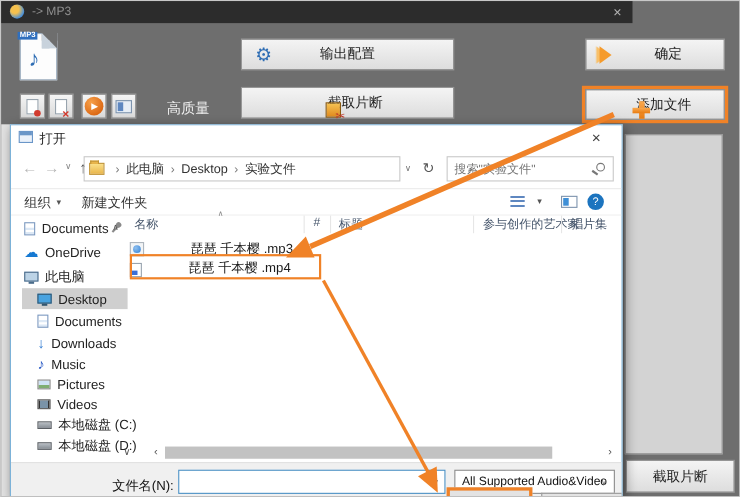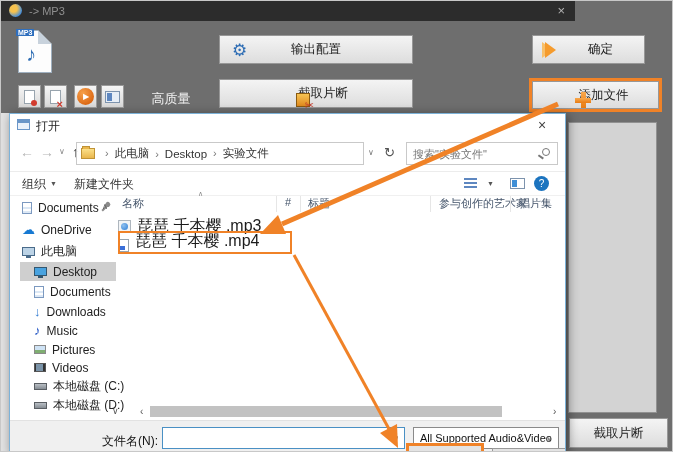--- a/index.html
+++ b/index.html
@@ -8,21 +8,21 @@
   
   .titlebar{position:absolute;left:0;top:0;width:574px;height:20px;background:#2c2c2c;}
   .app-ico{position:absolute;left:8px;top:3px;width:13px;height:13px;border-radius:50%;
     background:radial-gradient(circle at 35% 35%,#f5c14e 0 30%,#4a90d9 70%,#27486e 100%);}
   .win-title{position:absolute;left:28px;top:4px;font-size:11px;color:#8f8f8f;}
   .win-close{position:absolute;right:10px;top:2px;font-size:13px;color:#b3b3b3;cursor:pointer;}
   .gbtn{position:absolute;background:linear-gradient(#f4f4f4,#dddddd);border:1px solid #979797;
     display:flex;align-items:center;justify-content:center;font-size:12.5px;color:#1d1d1d;cursor:pointer;}
   .btn-output{left:218px;top:34px;width:194px;height:29px;}
   .btn-cut{left:218px;top:78px;width:194px;height:29px;}
-  .btn-ok{left:531px;top:34px;width:113px;height:29px;padding-left:24px;}
+  .btn-ok{left:531px;top:34px;width:127px;height:29px;padding-left:24px;}
   .btn-addfile{left:531px;top:80px;width:127px;height:28px;box-shadow:0 0 0 3px #f08227;}
   .btn-ico-left{position:absolute;left:12px;top:50%;transform:translateY(-50%);}
   .gear-ico{font-size:17px;color:#2e6db4;line-height:1;}
   .cut-ico{width:14px;height:14px;background:linear-gradient(#f6c353,#e08a1e);border:1px solid #8a5a10;position:relative;}
   .cut-ico::after{content:"✂";position:absolute;right:-5px;bottom:-6px;font-size:11px;color:#c0392b;}
   .okarrow{width:0;height:0;border-left:11px solid #f59b2d;border-top:8px solid transparent;border-bottom:8px solid transparent;
     filter:drop-shadow(-3px 0 0 #f8c06a);}
   .plus-ico{position:relative;width:16px;height:16px;}
   .plus-ico::before,.plus-ico::after{content:"";position:absolute;background:linear-gradient(#f9a84d,#e87c12);}
   .plus-ico::before{left:6px;top:0;width:5px;height:16px;}
@@ -90,21 +90,21 @@
   .i-desk{width:13px;height:9px;background:#49a3e0;border:1px solid #33566f;position:relative;}
   .i-desk::after{content:"";position:absolute;left:3px;bottom:-3px;width:5px;height:2px;background:#33566f;}
   .i-down{color:#2f7ad1;font-weight:bold;font-size:13px;line-height:11px;}
   .i-music{color:#2456c4;font-size:13px;line-height:11px;}
   .i-pic{width:12px;height:9px;border:1px solid #8a8a8a;background:linear-gradient(#cfe3f5 55%,#7fae72 55%);}
   .i-vid{width:12px;height:9px;border:1px solid #555;background:linear-gradient(90deg,#333 15%,#7a93a8 15% 85%,#333 85%);}
   .i-disk{width:13px;height:7px;background:linear-gradient(#b9bfc5,#868d94);border:1px solid #5a5f64;}
   .pin{width:2px;height:8px;background:#8a8a8a;transform:rotate(45deg);margin-left:5px;position:relative;}
   .pin::after{content:"";position:absolute;left:-2px;top:-3px;width:5px;height:5px;border-radius:50%;background:#8a8a8a;}
   .grp-chev{position:absolute;left:92px;top:88px;font-size:8px;color:#555;cursor:pointer;}
-  .file-row{position:absolute;left:108px;width:250px;height:17px;display:flex;align-items:center;font-size:16px;color:#1b1b1b;cursor:pointer;}
+  .file-row{position:absolute;left:108px;width:250px;height:17px;display:flex;align-items:center;font-size:12px;color:#1b1b1b;cursor:pointer;gap:36px;}
   .file-row .lbl{margin-left:6px;}
   .i-mp3{width:13px;height:13px;background:#f2f4f6;border:1px solid #aeb6be;position:relative;}
   .i-mp3::after{content:"";position:absolute;left:2px;top:2px;width:7px;height:7px;border-radius:50%;background:radial-gradient(circle at 35% 35%,#8fc0ef,#2f7fd6);}
   .i-mp4{width:11px;height:13px;background:#fff;border:1px solid #98a4ae;position:relative;}
   .i-mp4::after{content:"";position:absolute;left:1px;bottom:1px;width:5px;height:4px;background:#3a6fd8;}
   .hilite{position:absolute;left:108px;top:117px;width:174px;height:23px;border:2px solid #f08227;}
   .hscroll-chev{position:absolute;left:102px;top:292px;font-size:9px;color:#555;cursor:pointer;}
   .hs-left{position:absolute;left:130px;top:292px;font-size:10px;color:#555;cursor:pointer;}
   .hs-right{position:absolute;left:543px;top:292px;font-size:10px;color:#555;cursor:pointer;}
   .hs-track{position:absolute;left:140px;top:292px;width:352px;height:11px;background:#f0f0f0;}

